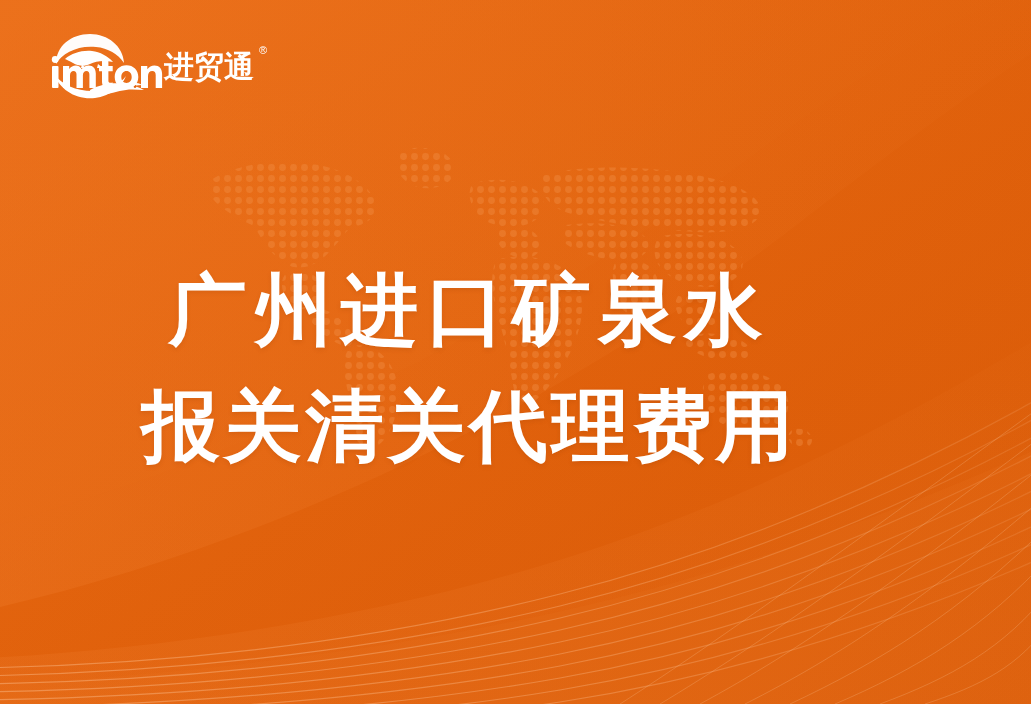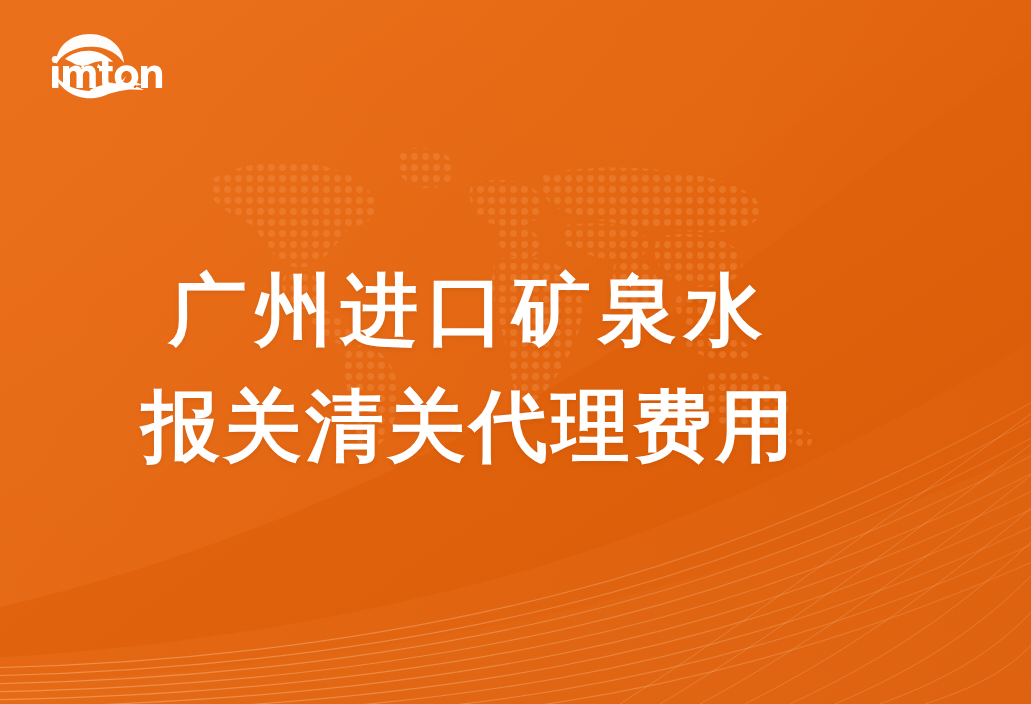--- a/index.html
+++ b/index.html
@@ -239,20 +239,27 @@
         <path d="M 88.5 37.3 c 6.9 0 11.8 4.9 11.8 11.7 c 0 6.8 -4.9 11.7 -11.8 11.7
                  c -6.9 0 -11.8 -4.9 -11.8 -11.7 c 0 -6.8 4.9 -11.7 11.8 -11.7 Z
                  M 88.5 43.1 c -3.1 0 -5.2 2.4 -5.2 5.9 c 0 3.5 2.1 5.9 5.2 5.9
                  c 3.1 0 5.2 -2.4 5.2 -5.9 c 0 -3.5 -2.1 -5.9 -5.2 -5.9 Z"></path>
         <path d="M 103 38 h 6.3 v 3.2 c 1.7 -2.5 4.2 -3.8 7.1 -3.8 c 4.9 0 7.7 3.2 7.7 8.6
                  V 60 h -6.4 V 47 c 0 -2.6 -1.2 -4.1 -3.4 -4.1 c -2.6 0 -4.3 1.9 -4.3 5 V 60
                  H 103 Z"></path>
       </g>
     </svg>
 
+    <div style="position:absolute; left:126px; top:22px; width:120px; height:34px;">
+      <span style="color:#ffffff; font-family:'Liberation Sans', sans-serif;
+                   font-weight:bold; font-size:30px; letter-spacing:0px;
+                   line-height:34px; white-space:nowrap;">进贸通</span>
+      <span style="position:absolute; left:95px; top:-6px; color:#ffffff;
+                   font-size:11px; font-family:'Liberation Sans', sans-serif;">®</span>
+    </div>
   </div>
 
   <div class="title-block">
     <div class="title-line line-1">广州进口矿泉水</div>
     <div class="title-line line-2">报关清关代理费用</div>
   </div>
 
 </div>
 
 </body></html>

